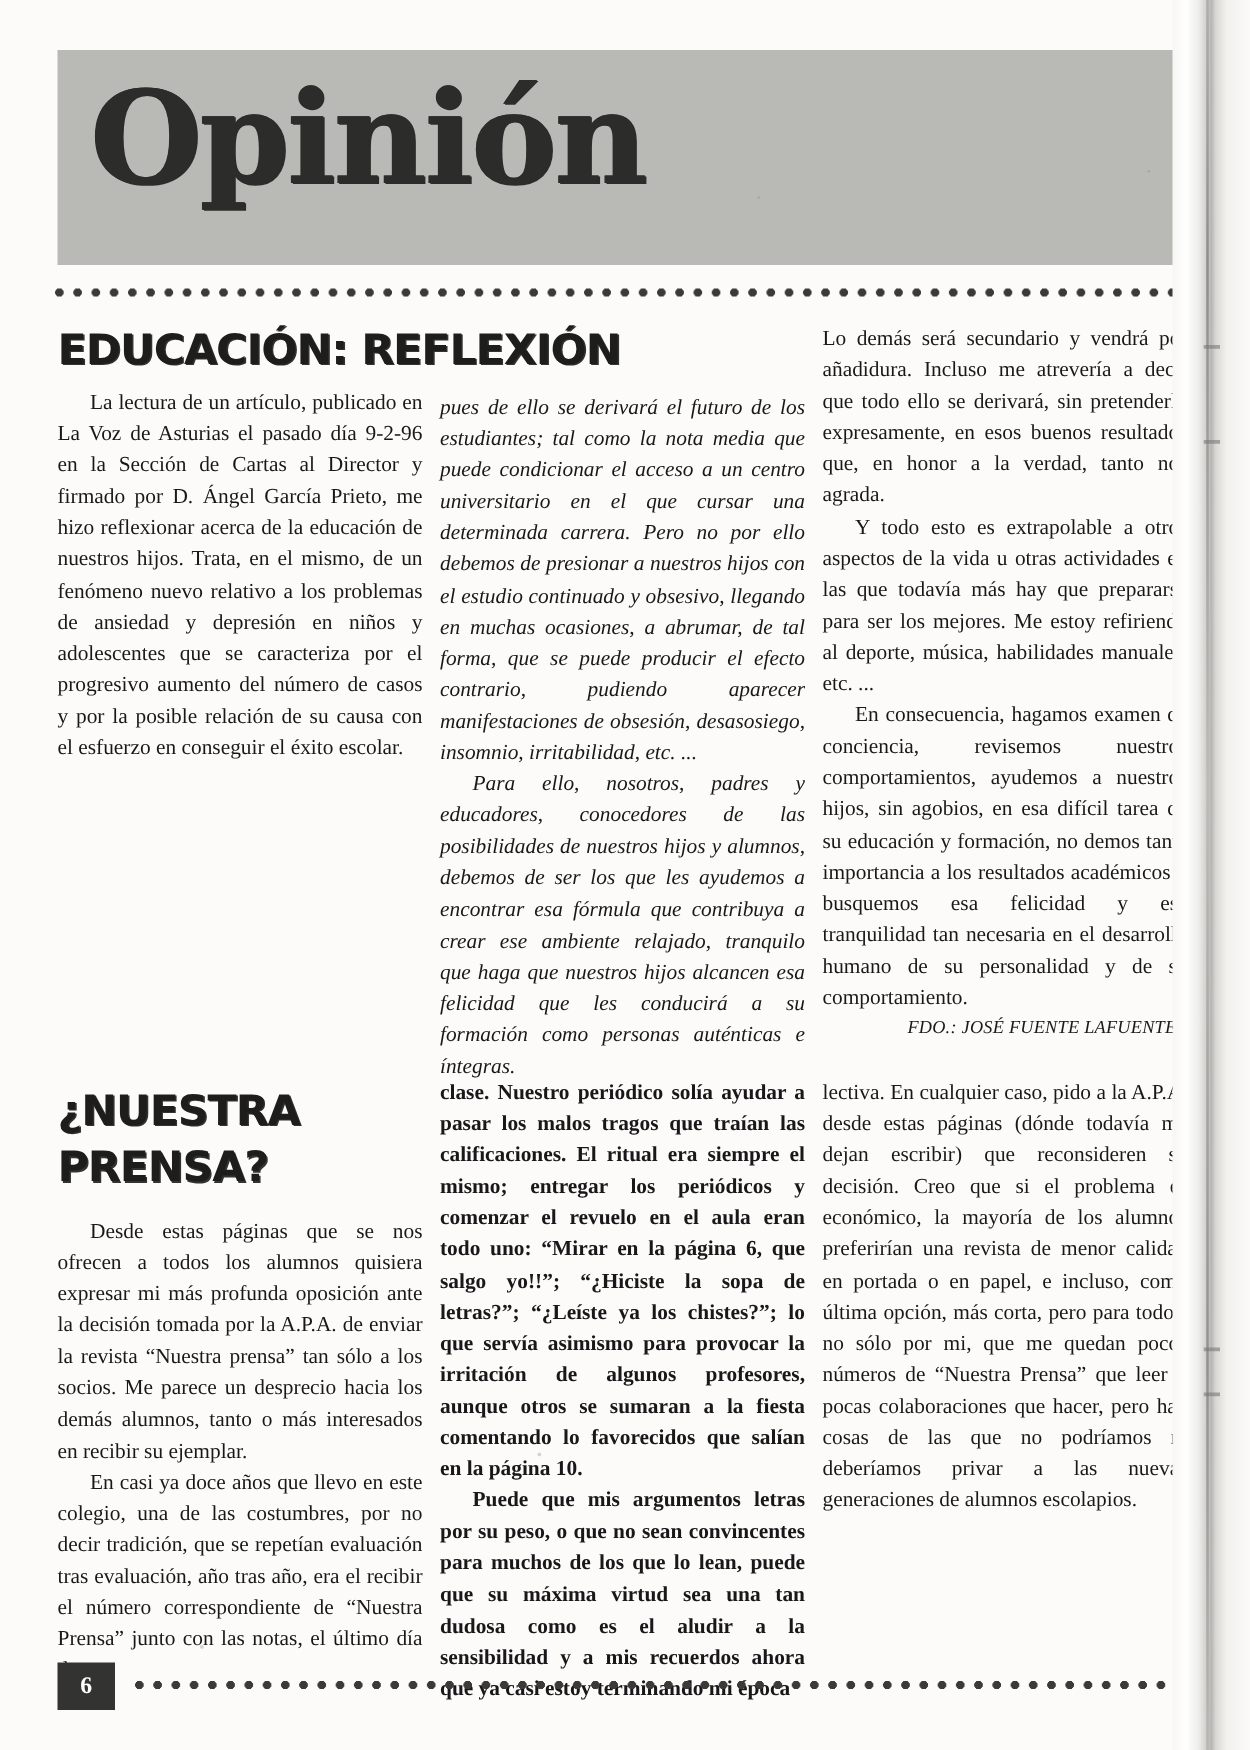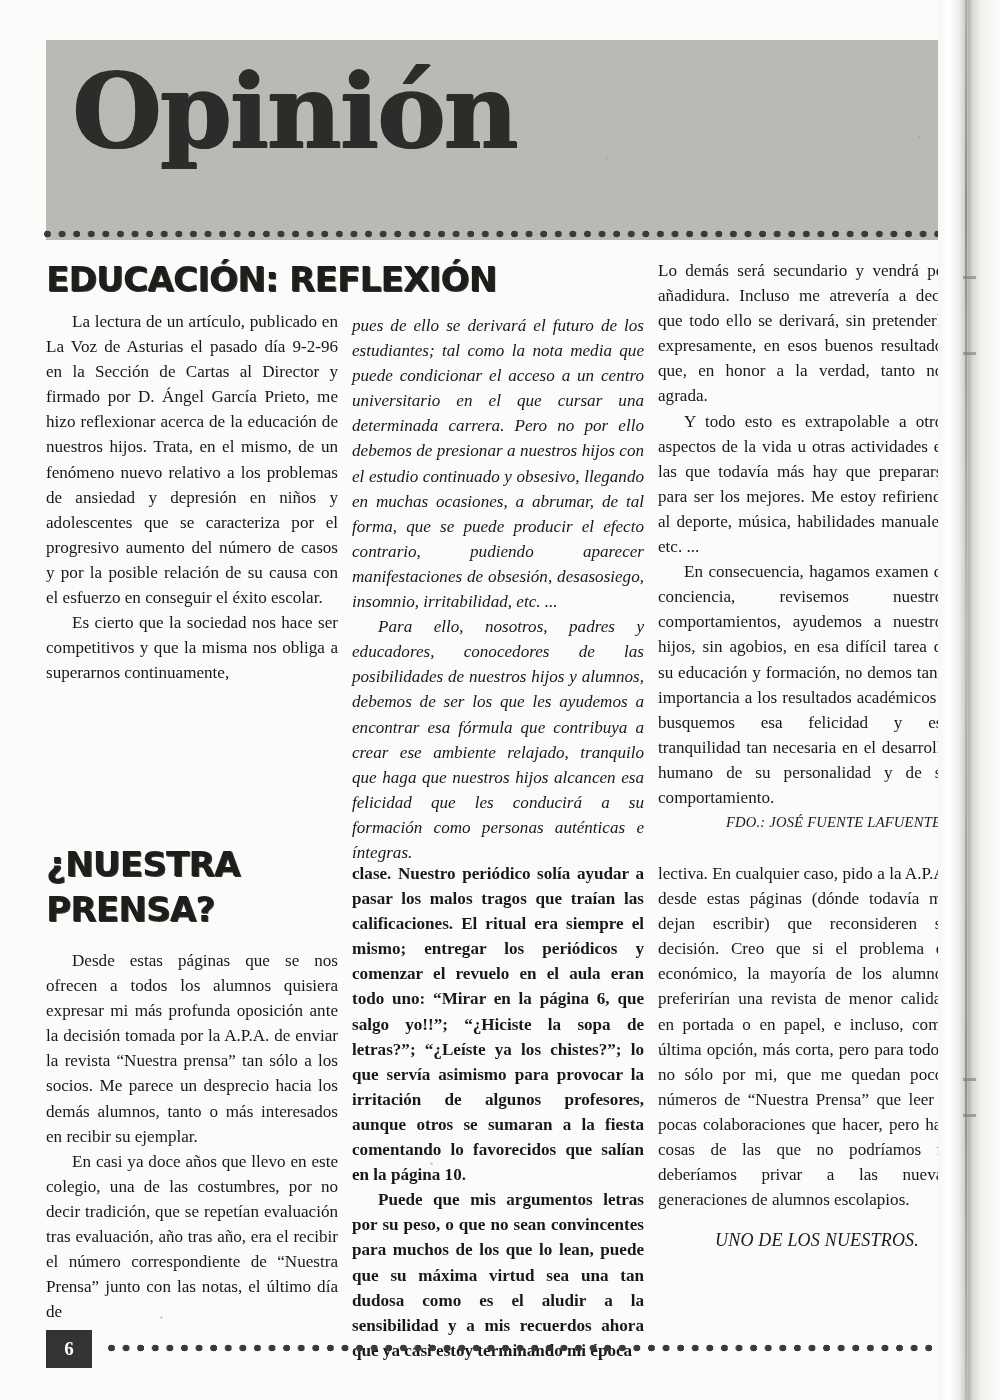--- a/index.html
+++ b/index.html
@@ -30,21 +30,21 @@
       rgba(160,160,155,.45) 100%);
   }
   .edge-nick{
     position:absolute;right:24px;width:13px;height:3px;
     background:rgba(120,120,116,.6);
   }
 
   
   .banner{
     position:absolute;left:46px;top:40px;
-    width:906px;height:200px;
+    width:906px;height:172px;
     background:#b9bab6;
   }
   .banner-title{
     position:absolute;left:26px;top:-2px;
     font-family:"DejaVu Serif", serif;
     font-weight:700;
     font-size:103px;
     letter-spacing:-2px;
     color:#2c2c2a;
     line-height:1.42;
@@ -132,49 +132,47 @@
 
   <div class="banner">
     <div class="banner-title">Opinión</div>
   </div>
 
   <div class="dot-rule top"></div>
 
   <div class="col c1" style="top:262px;height:600px;">
     <h1 class="headline">EDUCACIÓN: REFLEXIÓN</h1>
     <p>La lectura de un artículo, publicado en La Voz de Asturias el pasado día 9-2-96 en la Sección de Cartas al Director y firmado por D. Ángel García Prieto, me hizo reflexionar acerca de la educación de nuestros hijos. Trata, en el mismo, de un fenómeno nuevo relativo a los problemas de ansiedad y depresión en niños y adolescentes que se caracteriza por el progresivo aumento del número de casos y por la posible relación de su causa con el esfuerzo en conseguir el éxito escolar.</p>
-    <p>Es cierto que la sociedad nos hace ser competitivos y que la misma nos obliga a superarnos continuamente,</p>
   </div>
 
   <div class="col c2" style="top:313px;font-style:italic;">
     <p class="cont">pues de ello se derivará el futuro de los estudiantes; tal como la nota media que puede condicionar el acceso a un centro universitario en el que cursar una determinada carrera. Pero no por ello debemos de presionar a nuestros hijos con el estudio continuado y obsesivo, llegando en muchas ocasiones, a abrumar, de tal forma, que se puede producir el efecto contrario, pudiendo aparecer manifestaciones de obsesión, desasosiego, insomnio, irritabilidad, etc. ...</p>
     <p>Para ello, nosotros, padres y educadores, conocedores de las posibilidades de nuestros hijos y alumnos, debemos de ser los que les ayudemos a encontrar esa fórmula que contribuya a crear ese ambiente relajado, tranquilo que haga que nuestros hijos alcancen esa felicidad que les conducirá a su formación como personas auténticas e íntegras.</p>
   </div>
 
   <div class="col c3" style="top:258px;">
     <p class="cont">Lo demás será secundario y vendrá por añadidura. Incluso me atrevería a decir que todo ello se derivará, sin pretenderlo expresamente, en esos buenos resultados que, en honor a la verdad, tanto nos agrada.</p>
     <p>Y todo esto es extrapolable a otros aspectos de la vida u otras actividades en las que todavía más hay que prepararse para ser los mejores. Me estoy refiriendo al deporte, música, habilidades manuales, etc. ...</p>
     <p>En consecuencia, hagamos examen de conciencia, revisemos nuestros comportamientos, ayudemos a nuestros hijos, sin agobios, en esa difícil tarea de su educación y formación, no demos tanta importancia a los resultados académicos y busquemos esa felicidad y esa tranquilidad tan necesaria en el desarrollo humano de su personalidad y de su comportamiento.</p>
     <p class="sig">FDO.: JOSÉ FUENTE LAFUENTE.-</p>
   </div>
 
-  <div class="col c1" style="top:842px;">
+  <div class="col c1" style="top:866px;">
     <h1 class="headline two-line">¿NUESTRA PRENSA?</h1>
     <p>Desde estas páginas que se nos ofrecen a todos los alumnos quisiera expresar mi más profunda oposición ante la decisión tomada por la A.P.A. de enviar la revista “Nuestra prensa” tan sólo a los socios. Me parece un desprecio hacia los demás alumnos, tanto o más interesados en recibir su ejemplar.</p>
     <p>En casi ya doce años que llevo en este colegio, una de las costumbres, por no decir tradición, que se repetían evaluación tras evaluación, año tras año, era el recibir el número correspondiente de “Nuestra Prensa” junto con las notas, el último día de</p>
   </div>
 
   <div class="col c2" style="top:861px;font-weight:bold;">
     <p class="cont">clase. Nuestro periódico solía ayudar a pasar los malos tragos que traían las calificaciones. El ritual era siempre el mismo; entregar los periódicos y comenzar el revuelo en el aula eran todo uno: “Mirar en la página 6, que salgo yo!!”; “¿Hiciste la sopa de letras?”; “¿Leíste ya los chistes?”; lo que servía asimismo para provocar la irritación de algunos profesores, aunque otros se sumaran a la fiesta comentando lo favorecidos que salían en la página 10.</p>
     <p>Puede que mis argumentos letras por su peso, o que no sean convincentes para muchos de los que lo lean, puede que su máxima virtud sea una tan dudosa como es el aludir a la sensibilidad y a mis recuerdos ahora que ya casi estoy terminando mi época</p>
   </div>
 
   <div class="col c3" style="top:861px;">
     <p class="cont">lectiva. En cualquier caso, pido a la A.P.A. desde estas páginas (dónde todavía me dejan escribir) que reconsideren su decisión. Creo que si el problema es económico, la mayoría de los alumnos preferirían una revista de menor calidad en portada o en papel, e incluso, como última opción, más corta, pero para todos, no sólo por mi, que me quedan pocos números de “Nuestra Prensa” que leer y pocas colaboraciones que hacer, pero hay cosas de las que no podríamos ni deberíamos privar a las nuevas generaciones de alumnos escolapios.</p>
-    <p class="sig big">UNO DE LOS NUESTROS.</p>
   </div>
 
   <div class="page-num">6</div>
   <div class="dot-rule bottom"></div>
 
   <div class="scan-edge"></div>
   <div class="scan-edge-line"></div>
   <div class="edge-nick" style="top:276px;"></div>
   <div class="edge-nick" style="top:352px;"></div>
   <div class="edge-nick" style="top:1078px;"></div>

